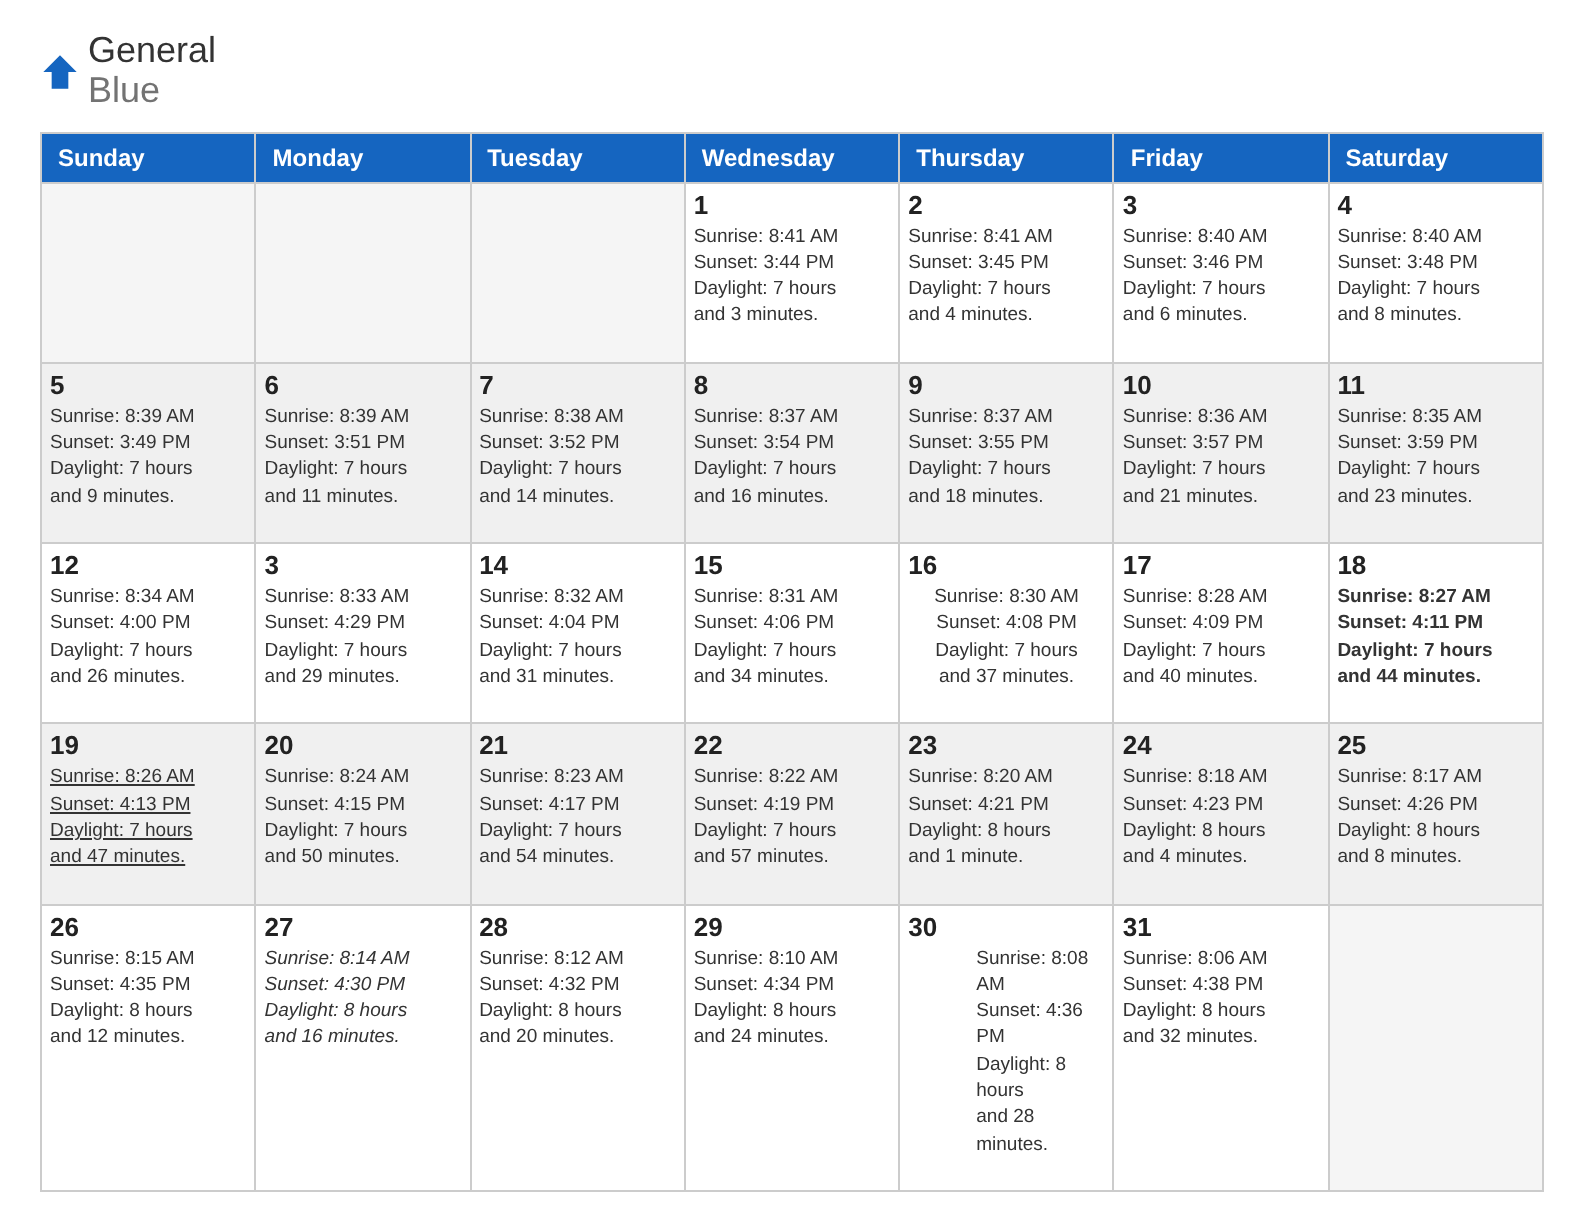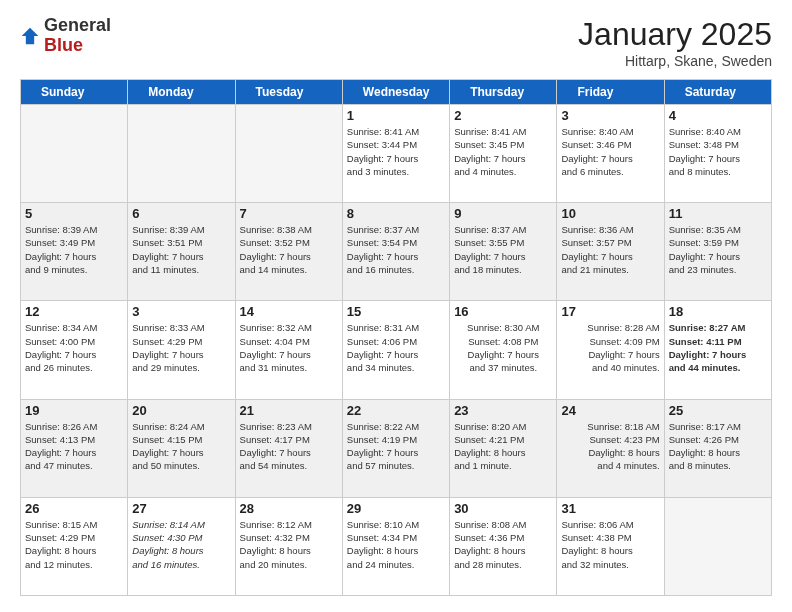--- a/index.html
+++ b/index.html
@@ -23,25 +23,25 @@
       align-items: flex-start;
       margin-bottom: 10px;
     }
     .logo {
       display: flex;
       align-items: center;
       gap: 4px;
     }
     .logo-text {
       font-size: 18px;
-      font-weight: bold;
+      font-weight: normal;
       line-height: 1.1;
     }
     .logo-general { color: #333; }
-    .logo-blue { color: #b91c1c; }
+    .logo-blue { color: #737373; }
     .logo-icon {
       width: 20px;
       height: 20px;
     }
     .title-block {
       text-align: right;
     }
     .calendar-title {
       font-size: 32px;
       font-weight: normal;
@@ -55,21 +55,21 @@
       width: 100%;
       border-collapse: collapse;
       flex: 1;
       table-layout: fixed;
     }
     .calendar-table th {
       background: #1565c0;
       color: #fff;
       font-size: 12px;
       font-weight: bold;
-      padding: 5px 20px;
+      padding: 5px 8px;
       text-align: left;
       border: 1px solid #ccc;
     }
     .calendar-table td {
       border: 1px solid #ccc;
       vertical-align: top;
       padding: 3px 4px;
       font-size: 10px;
       color: #333;
       background: #fff;
@@ -101,24 +101,20 @@
   <div class="header">
     <div class="logo">
       <svg class="logo-icon" viewBox="0 0 24 24">
         <polygon points="12,2 22,12 17,12 17,22 7,22 7,12 2,12" fill="#1565c0"></polygon>
       </svg>
       <div class="logo-text">
         <span class="logo-general">General</span><br>
         <span class="logo-blue">Blue</span>
       </div>
     </div>
-    <div class="title-block">
-      <div class="calendar-title">January 2025</div>
-      <div class="calendar-subtitle">Hittarp, Skane, Sweden</div>
-    </div>
   </div>
 
   <table class="calendar-table">
     <thead>
       <tr>
 
       <th>Sunday</th>
           <th>Monday</th>
           <th>Tuesday</th>
           <th>Wednesday</th>
@@ -243,37 +239,37 @@
           </td>
           <td>
             <span class="day-number">16</span>
             <div class="day-info" style="white-space: pre-line; text-align: center;">Sunrise: 8:30 AM
 Sunset: 4:08 PM
 Daylight: 7 hours
 and 37 minutes.</div>
           </td>
           <td>
             <span class="day-number">17</span>
-            <div class="day-info" style="white-space: pre-line; text-align: right;">Sunrise: 8:28 AM
+            <div class="day-info" style="white-space: pre-line;">Sunrise: 8:28 AM
 Sunset: 4:09 PM
 Daylight: 7 hours
 and 40 minutes.</div>
           </td>
           <td>
             <span class="day-number">18</span>
             <div class="day-info" style="white-space: pre-line; font-weight: bold;">Sunrise: 8:27 AM
 Sunset: 4:11 PM
 Daylight: 7 hours
 and 44 minutes.</div>
           </td>
         </tr>
         <tr class="row-shaded">
           <td>
             <span class="day-number">19</span>
-            <div class="day-info" style="white-space: pre-line;">Sunrise: 8:26 AM
+            <div class="day-info" style="white-space: pre-line; text-decoration: underline;">Sunrise: 8:26 AM
 Sunset: 4:13 PM
 Daylight: 7 hours
 and 47 minutes.</div>
           </td>
           <td>
             <span class="day-number">20</span>
             <div class="day-info" style="white-space: pre-line;">Sunrise: 8:24 AM
 Sunset: 4:15 PM
 Daylight: 7 hours
 and 50 minutes.</div>
@@ -294,38 +290,38 @@
           </td>
           <td>
             <span class="day-number">23</span>
             <div class="day-info" style="white-space: pre-line;">Sunrise: 8:20 AM
 Sunset: 4:21 PM
 Daylight: 8 hours
 and 1 minute.</div>
           </td>
           <td>
             <span class="day-number">24</span>
-            <div class="day-info" style="white-space: pre-line; text-align: right;">Sunrise: 8:18 AM
+            <div class="day-info" style="white-space: pre-line;">Sunrise: 8:18 AM
 Sunset: 4:23 PM
 Daylight: 8 hours
 and 4 minutes.</div>
           </td>
           <td>
             <span class="day-number">25</span>
             <div class="day-info" style="white-space: pre-line;">Sunrise: 8:17 AM
 Sunset: 4:26 PM
 Daylight: 8 hours
 and 8 minutes.</div>
           </td>
         </tr>
         <tr>
           <td>
             <span class="day-number">26</span>
             <div class="day-info" style="white-space: pre-line;">Sunrise: 8:15 AM
-Sunset: 4:29 PM
+Sunset: 4:35 PM
 Daylight: 8 hours
 and 12 minutes.</div>
           </td>
           <td>
             <span class="day-number">27</span>
             <div class="day-info" style="white-space: pre-line; font-style: italic;">Sunrise: 8:14 AM
 Sunset: 4:30 PM
 Daylight: 8 hours
 and 16 minutes.</div>
           </td>
@@ -338,21 +334,21 @@
           </td>
           <td>
             <span class="day-number">29</span>
             <div class="day-info" style="white-space: pre-line;">Sunrise: 8:10 AM
 Sunset: 4:34 PM
 Daylight: 8 hours
 and 24 minutes.</div>
           </td>
           <td>
             <span class="day-number">30</span>
-            <div class="day-info" style="white-space: pre-line;">Sunrise: 8:08 AM
+            <div class="day-info" style="white-space: pre-line; margin-left: 34px;">Sunrise: 8:08 AM
 Sunset: 4:36 PM
 Daylight: 8 hours
 and 28 minutes.</div>
           </td>
           <td>
             <span class="day-number">31</span>
             <div class="day-info" style="white-space: pre-line;">Sunrise: 8:06 AM
 Sunset: 4:38 PM
 Daylight: 8 hours
 and 32 minutes.</div>

